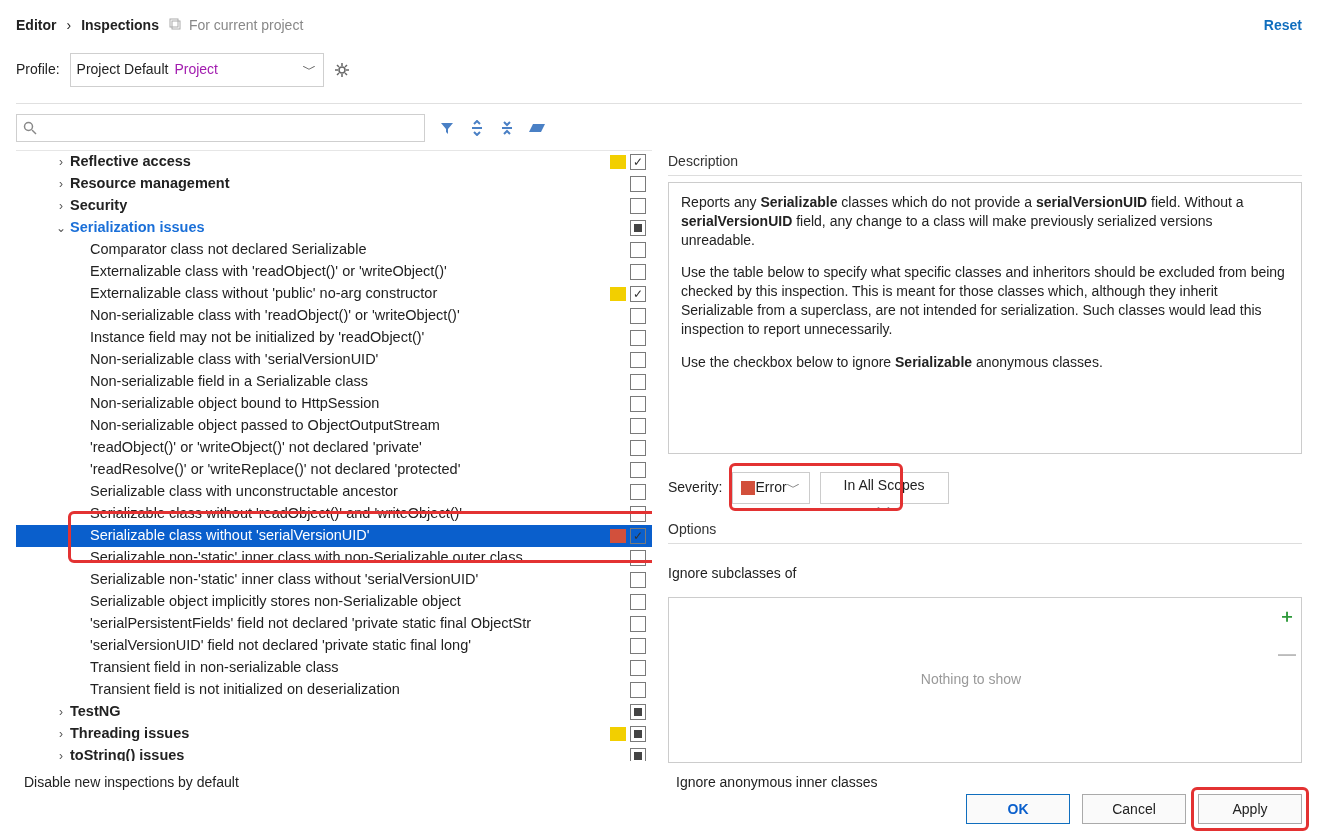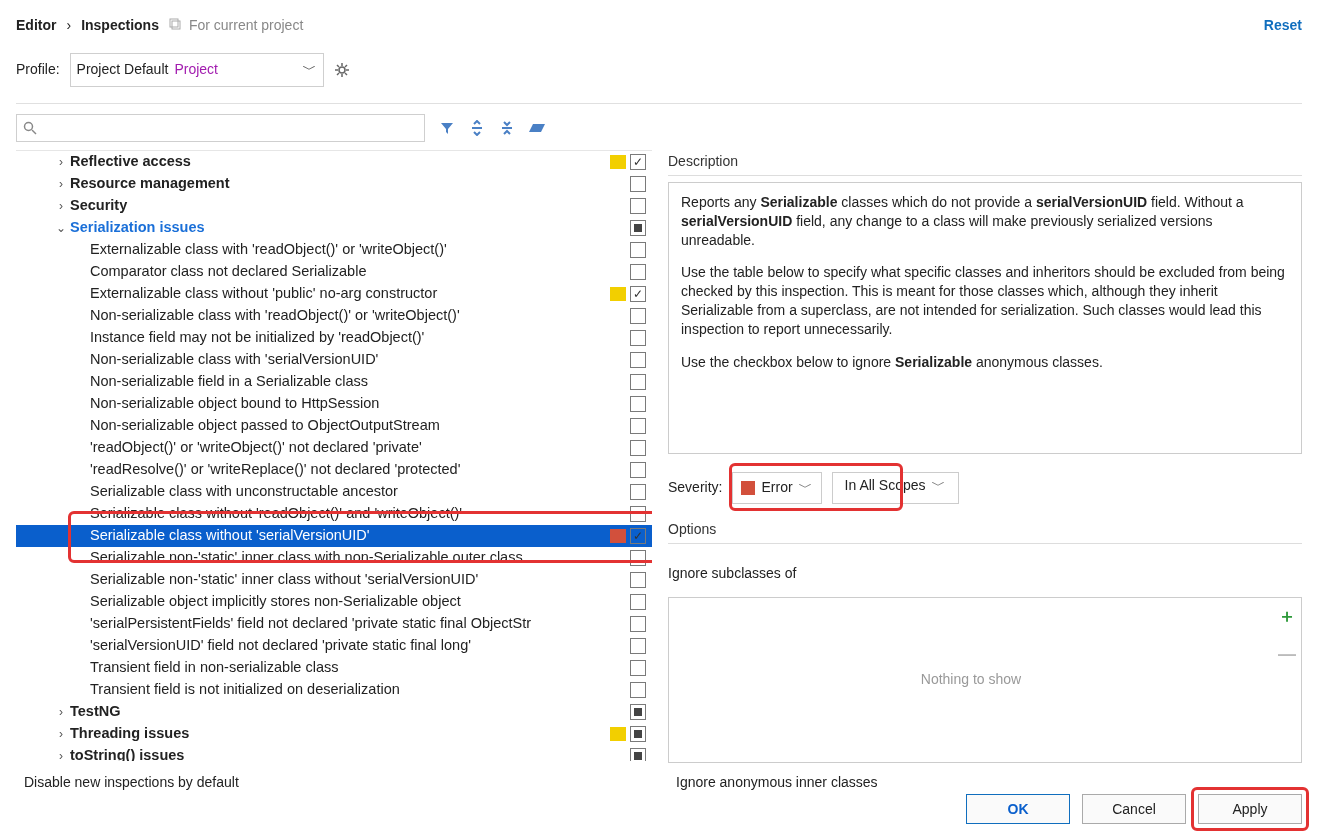--- a/index.html
+++ b/index.html
@@ -43,23 +43,23 @@
 .selected{background:var(--sel);color:var(--hltext);}
 .hl-box{position:absolute;left:52px;top:360px;width:598px;height:46px;border:3px solid var(--hl-red);border-radius:6px;pointer-events:none;}
 
 .disable-row{display:flex;align-items:center;gap:8px;margin-top:12px;}
 
 .right{flex:1;display:flex;flex-direction:column;}
 .section-title{font-size:14px;color:#333;margin:2px 0 6px 0;border-bottom:1px solid #ddd;padding-bottom:4px;}
 .desc-box{border:1px solid #ccc;background:#fff;padding:10px 12px;height:250px;overflow:auto;}
 .desc-box p{margin:0 0 14px 0;}
 .sev-row{display:flex;align-items:center;gap:10px;margin:18px 0 14px 0;position:relative;}
-.sev-select{display:flex;align-items:center;gap:6px;border:1px solid #ccc;padding:3px 8px;height:24px;position:relative;}
+.sev-select{display:flex;align-items:center;border:1px solid #ccc;padding:3px 8px;height:24px;position:relative;}
 .sev-box-hl{position:absolute;left:-4px;top:-10px;width:168px;height:42px;border:3px solid var(--hl-red);border-radius:6px;pointer-events:none;}
-.scope-sel{display:flex;gap:6px;border:1px solid #ccc;padding:3px 12px;height:24px;}
+.scope-sel{display:flex;align-items:center;gap:6px;border:1px solid #ccc;padding:3px 23px;height:24px;flex-direction:column;}
 
 .opt-box{border:1px solid #ccc;flex:1;display:flex;position:relative;height:130px;}
 .opt-box .ph{flex:1;display:flex;align-items:center;justify-content:center;color:#999;}
 .opt-box .btns{width:28px;display:flex;flex-direction:column;align-items:center;padding-top:6px;gap:14px;}
 .plus{color:#2e9a3a;font-size:18px;font-weight:700;}
 .minus{color:#bbb;font-size:18px;font-weight:700;}
 
 .btnrow{position:absolute;right:16px;bottom:10px;display:flex;gap:12px;align-items:center;border-radius:10px;}
 .btn{min-width:74px;height:28px;border:1px solid #aaa;display:flex;align-items:center;justify-content:center;padding:0 14px;background:#fafafa;}
 .btn.ok{border:1.5px solid var(--blue);color:#0a5fcc;font-weight:600;}
@@ -172,27 +172,27 @@
     <span class="ck "></span>
             </div>
             <div class="node indent1">
               <span class="arrow">⌄</span>
     <span class="lbl cat expanded">Serialization issues</span>
     <span class="sp"></span>
     <span class="swatch" style="background:"></span>
     <span class="ck sq"></span>
             </div>
             <div class="node indent2">
+              <span class="lbl">Comparator class not declared Serializable</span>
+        <span class="sp"></span>
+        <span class="swatch" style="background:"></span>
+        <span class="ck "></span>
+            </div>
+            <div class="node indent2">
               <span class="lbl">Externalizable class with 'readObject()' or 'writeObject()'</span>
-        <span class="sp"></span>
-        <span class="swatch" style="background:"></span>
-        <span class="ck "></span>
-            </div>
-            <div class="node indent2">
-              <span class="lbl">Comparator class not declared Serializable</span>
         <span class="sp"></span>
         <span class="swatch" style="background:"></span>
         <span class="ck "></span>
             </div>
             <div class="node indent2">
               <span class="lbl">Externalizable class without 'public' no-arg constructor</span>
         <span class="sp"></span>
         <span class="swatch" style="background:#f2cf00"></span>
         <span class="ck chk"></span>
             </div>

